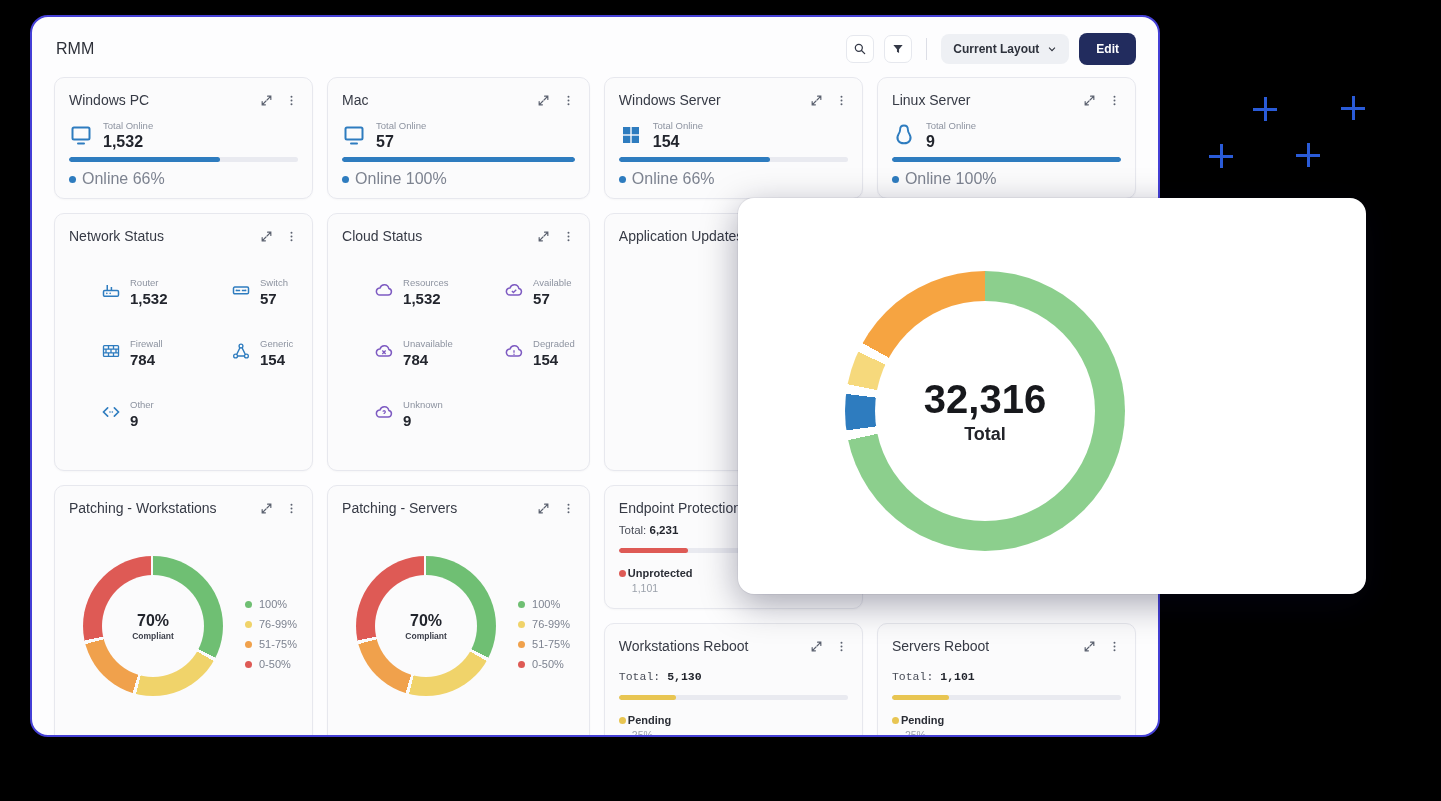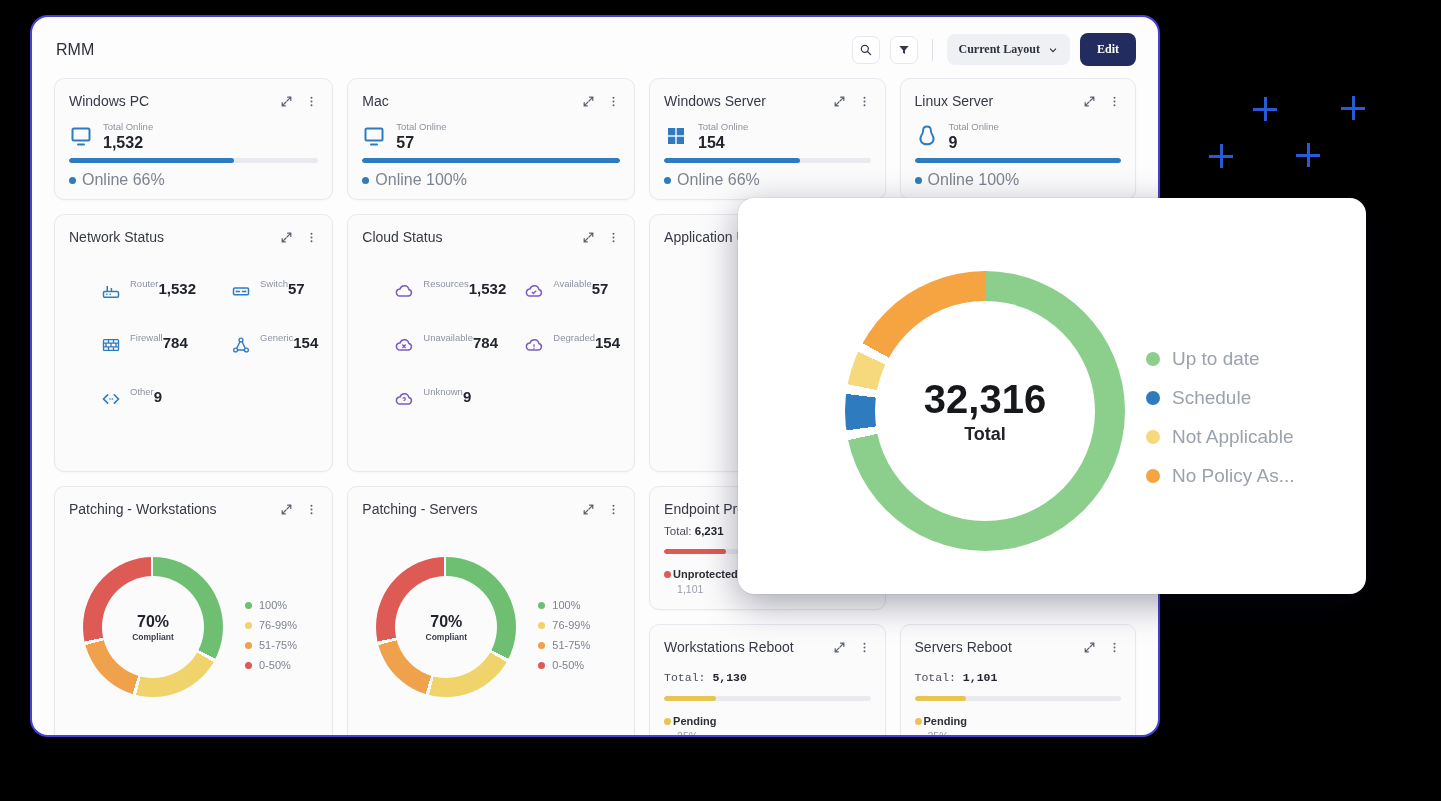--- a/index.html
+++ b/index.html
@@ -13,21 +13,21 @@
       linear-gradient(#2a5bd7,#2a5bd7) center / 3px 100% no-repeat; }
   .p1{left:1253px;top:97px} .p2{left:1341px;top:96px} .p3{left:1209px;top:144px} .p4{left:1296px;top:143px}
 
   
   .window { position:absolute; left:30px; top:15px; width:1130px; height:722px;
     background:#fdfdfe; border:2px solid #4540d6; border-radius:18px; overflow:hidden; }
 
   .win-header { display:flex; justify-content:space-between; align-items:center; padding:16px 22px 12px 24px; }
   .win-title { font-size:16px; color:#2d3039; }
   .toolbar { display:flex; align-items:center; gap:10px; }
-  button { border:0; background:transparent; font-family:Liberation Serif, serif; cursor:pointer; }
+  button { border:0; background:transparent; font-family:Liberation Sans, sans-serif; cursor:pointer; }
   .tool-btn { width:28px; height:28px; border:1px solid #e6e8ee; background:#fff; border-radius:7px;
     display:flex; align-items:center; justify-content:center; color:#353a48; }
   .tool-btn svg { width:14px; height:14px; }
   .divider { width:1px; height:22px; background:#dcdee6; margin:0 4px; }
   .layout-select { display:flex; align-items:center; gap:8px; background:#eef0f4; border-radius:8px;
     padding:8px 12px; font-size:12px; font-weight:bold; color:#2e323c; }
   .layout-select svg { width:10px; height:10px; }
   .edit-btn { background:#222c5e; color:#fff; font-size:12px; font-weight:bold; border-radius:8px; padding:9px 17px; }
 
   
@@ -59,21 +59,21 @@
   .dot { width:7px; height:7px; border-radius:50%; flex:none; }
   .dot.blue{background:#2e7cbf} .dot.green{background:#6fbf73} .dot.yellow{background:#f0d36a}
   .dot.orange{background:#f0a14c} .dot.red{background:#de5a55} .dot.yellow2{background:#e8c552}
 
   
   .stats-grid { display:grid; grid-template-columns:130px 1fr; row-gap:31px; margin:33px 0 0 32px; }
   .stat { display:flex; gap:9px; align-items:flex-start; }
   .stat-icon { width:20px; height:20px; color:#2e7cbf; margin-top:3px; flex:none; }
   .stat-icon svg { width:100%; height:100%; }
   .cloud-card .stat-icon { color:#7e5bc2; }
-  .stat-text { display:flex; flex-direction:row; }
+  .stat-text { display:flex; flex-direction:column; }
   .stat-label { font-size:9.5px; color:#8d93a0; }
   .stat-value { font-size:15px; font-weight:bold; color:#22252d; margin-top:2px; }
 
   
   .patch-body { display:flex; align-items:flex-start; margin-top:40px; padding-left:14px; }
   .donut-sm { width:140px; height:140px; border-radius:50%; position:relative; flex:none;
     background:conic-gradient(#6fbf73 0deg 117deg, #fbfbfc 117deg 120deg, #f0d36a 120deg 194deg,
       #fbfbfc 194deg 197deg, #f0a14c 197deg 255deg, #fbfbfc 255deg 258deg, #de5a55 258deg 358deg, #fbfbfc 358deg 360deg); }
   .donut-sm::after { content:""; position:absolute; inset:19px; background:#fbfbfc; border-radius:50%; z-index:0; }
   .donut-center { position:absolute; inset:0; display:flex; flex-direction:column; align-items:center;
@@ -631,31 +631,13 @@
   </div>
 </div>
 
 <div class="overlay">
   <div class="donut-lg">
     <div class="donut-center-lg">
       <span class="big">32,316</span>
       <span class="lbl">Total</span>
     </div>
   </div>
-  <div class="ov-legend">
-    <div class="ov-item">
-        <span class="ov-dot ov-green"></span>
-        <span>Up to date</span>
-      </div>
-    <div class="ov-item">
-        <span class="ov-dot ov-blue"></span>
-        <span>Schedule</span>
-      </div>
-    <div class="ov-item">
-        <span class="ov-dot ov-yellow"></span>
-        <span>Not Applicable</span>
-      </div>
-    <div class="ov-item">
-        <span class="ov-dot ov-orange"></span>
-        <span>No Policy As...</span>
-      </div>
-  </div>
 </div>
 
 </body></html>

